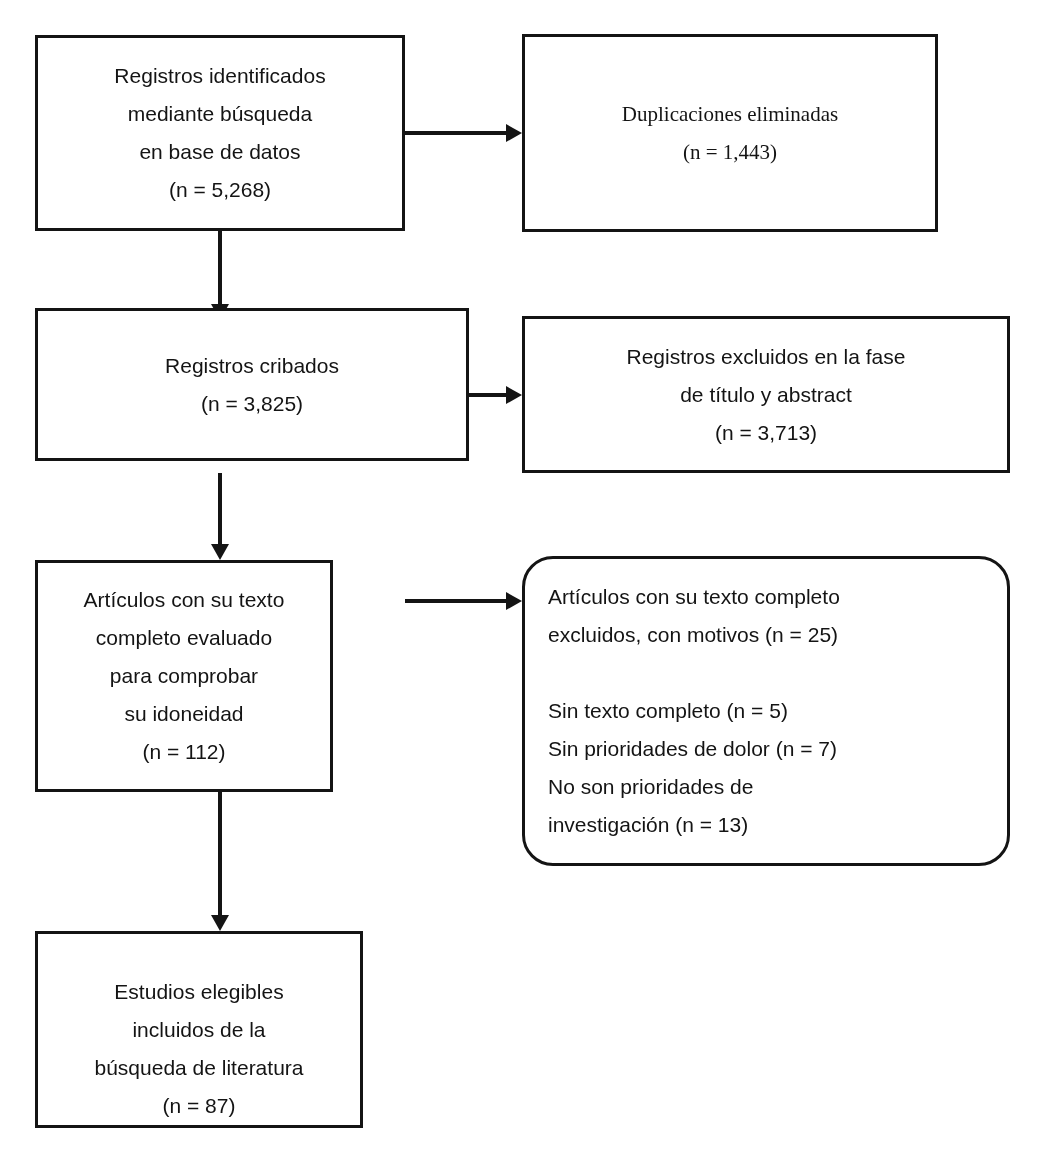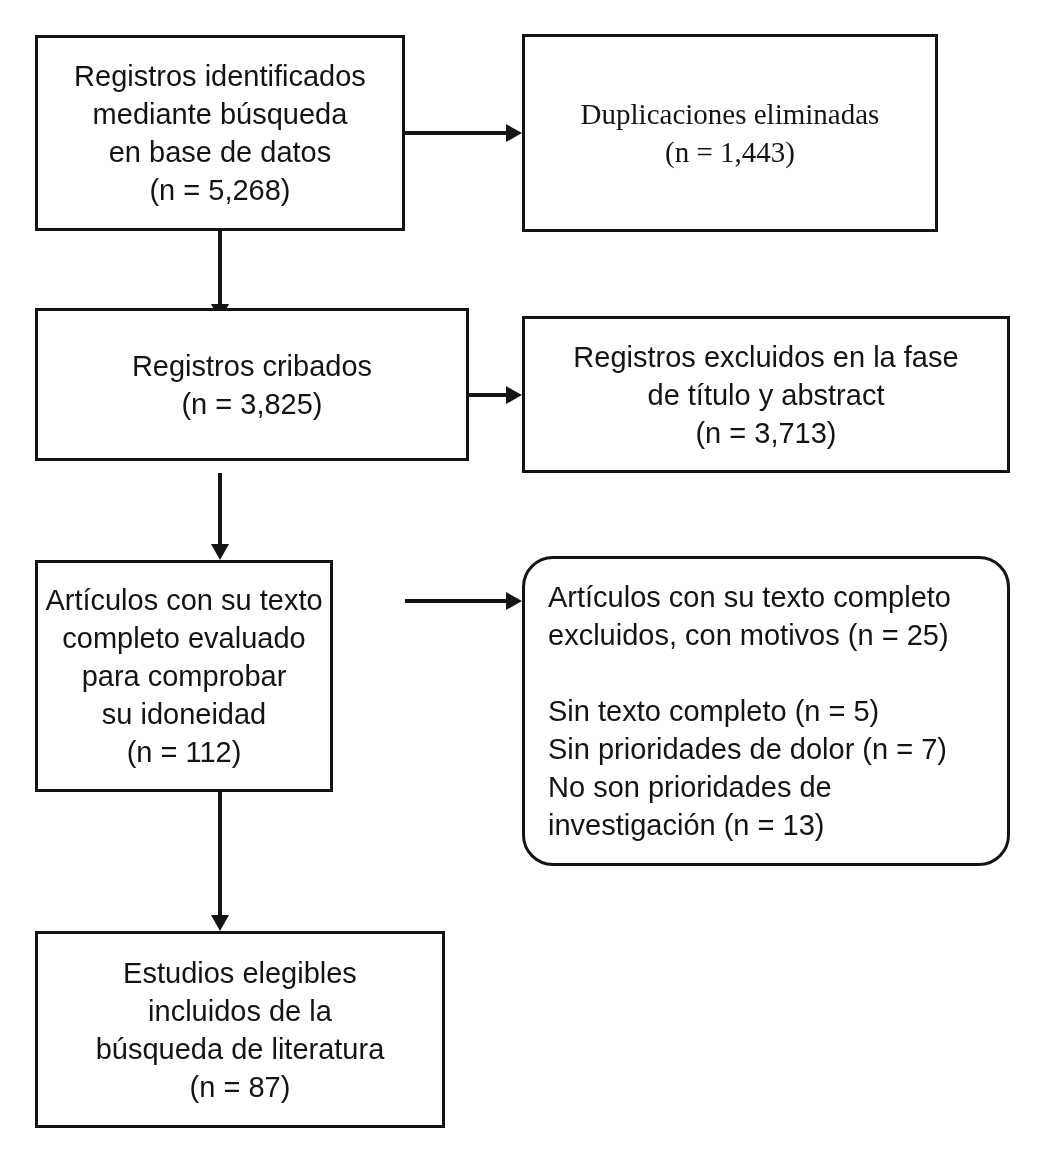--- a/index.html
+++ b/index.html
@@ -28,21 +28,21 @@
     position: absolute;
     box-sizing: border-box;
     border: 3px solid #141414;
     background: #ffffff;
     display: flex;
     align-items: center;
     justify-content: center;
   }
   .box-text {
     white-space: pre-line;
-    font-size: 29px;
+    font-size: 21px;
     line-height: 38px;
     text-align: center;
   }
   .flowbox.left-align {
     justify-content: flex-start;
   }
   .flowbox.left-align .box-text {
     text-align: left;
     padding-left: 23px;
     padding-right: 6px;
@@ -120,20 +120,20 @@
   <div class="flowbox left-align" style="left:522px; top:556px; width:488px; height:310px;border-radius:31px;">
     <div class="box-text">Artículos con su texto completo
 excluidos, con motivos (n = 25)
 
 Sin texto completo (n = 5)
 Sin prioridades de dolor (n = 7)
 No son prioridades de
 investigación (n = 13)</div>
   </div>
 
-  <div class="flowbox" style="left:35px; top:931px; width:410px; height:197px;">
+  <div class="flowbox" style="left:35px; top:931px; width:328px; height:197px;align-items:flex-end;">
     <div class="box-text">Estudios elegibles
 incluidos de la
 búsqueda de literatura
 (n = 87)</div>
   </div>
 
 </div>
 
 </body></html>

